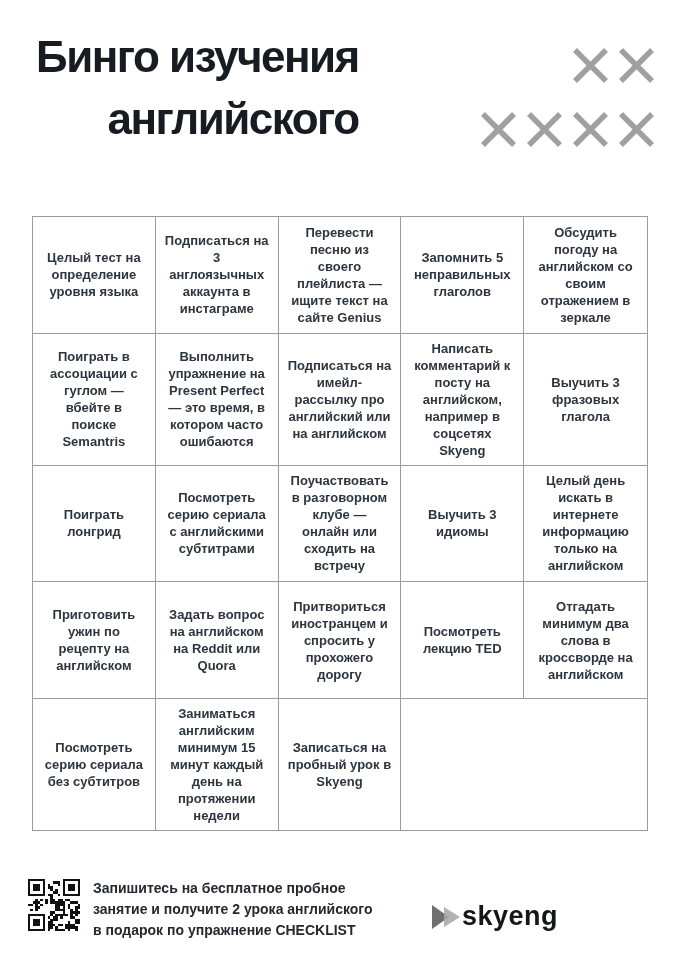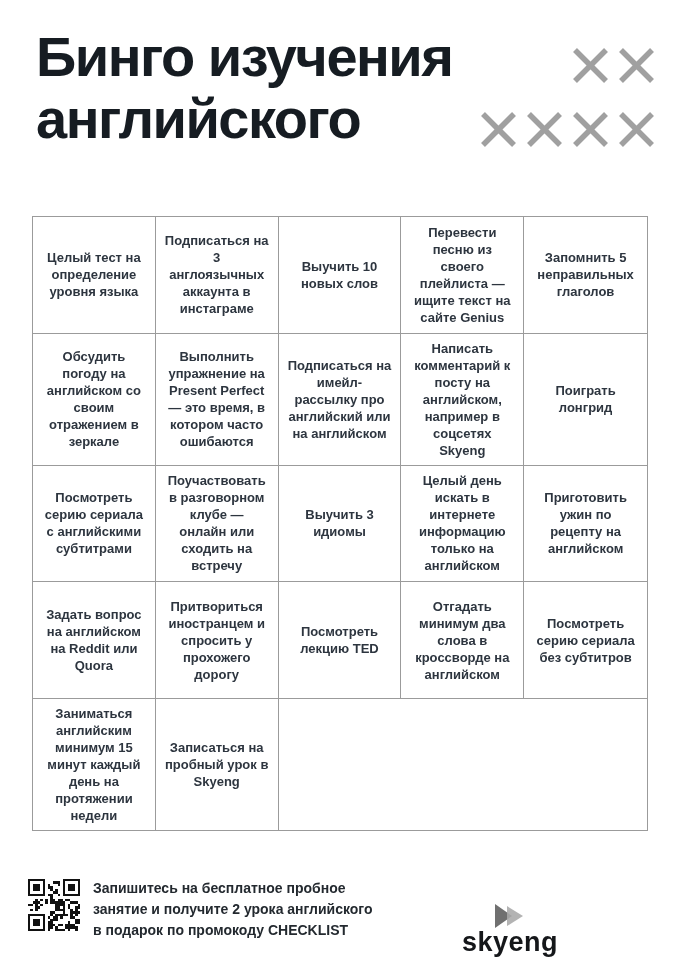--- a/index.html
+++ b/index.html
@@ -2,22 +2,22 @@
 <html><head>
 <meta charset="utf-8">
 <style>
   html,body{margin:0;padding:0;}
   body{
     width:680px;height:964px;position:relative;background:#ffffff;
     font-family:"Liberation Sans", sans-serif;overflow:hidden;
   }
   .page-title{
     position:absolute;left:36px;top:26px;
-    font-size:56px;line-height:62px;font-weight:600;
-    letter-spacing:-1.5px;color:#161c22;white-space:nowrap;
+    font-size:44px;line-height:62px;font-weight:600;
+    letter-spacing:-1.5px;color:#161c22;white-space:nowrap;text-align:right;
   }
   .x-row{position:absolute;display:flex;gap:9px;}
   .x-row-1{right:25px;top:47px;}
   .x-row-2{right:25px;top:111px;}
   .x-row svg{display:block;}
   .bingo-grid{
     position:absolute;left:32px;top:216px;width:616px;height:615px;
     display:grid;grid-template-columns:repeat(5,1fr);grid-template-rows:repeat(5,1fr);
     border:1px solid #9b9b9b;box-sizing:border-box;
   }
@@ -30,21 +30,21 @@
   .cell:nth-child(5n){border-right:none;}
   .cell:nth-child(n+21){border-bottom:none;}
   .footer{position:absolute;left:0;top:872px;width:588px;height:70px;}
   .qr{position:absolute;left:28px;top:7px;}
   .promo{
     position:absolute;left:93px;top:6px;
     font-size:14px;line-height:21px;font-weight:600;color:#23292f;
   }
   .logo{
     position:absolute;right:30px;top:31px;
-    display:flex;align-items:center;flex-direction:column;
+    display:flex;align-items:center;
   }
   .logo-text{
     font-size:27px;font-weight:700;color:#15171a;letter-spacing:0.5px;line-height:27px;
   }
 </style>
 </head>
 <body>
 
 <div class="page-title">
   <div>Бинго изучения</div>
@@ -88,27 +88,28 @@
       <g stroke="#a0a0a0" stroke-width="5.5">
         <line x1="3" y1="3" x2="34" y2="34"></line>
         <line x1="34" y1="3" x2="3" y2="34"></line>
       </g>
     </svg>
 </div>
 
 <div class="bingo-grid">
   <div class="cell">Целый тест на определение уровня языка</div>
   <div class="cell">Подписаться на 3 англоязычных аккаунта в инстаграме</div>
-  <div class="cell">Выучить 10 новых слов</div>
   <div class="cell">Перевести песню из своего плейлиста — ищите текст на сайте Genius</div>
   <div class="cell">Запомнить 5 неправильных глаголов</div>
   <div class="cell">Обсудить погоду на английском со своим отражением в зеркале</div>
+  <div class="cell">Поиграть в ассоциации с гуглом — вбейте в поиске Semantris</div>
   <div class="cell">Выполнить упражнение на Present Perfect — это время, в котором часто ошибаются</div>
   <div class="cell">Подписаться на имейл-рассылку про английский или на английском</div>
   <div class="cell">Написать комментарий к посту на английском, например в соцсетях Skyeng</div>
+  <div class="cell">Выучить 3 фразовых глагола</div>
   <div class="cell">Поиграть лонгрид</div>
   <div class="cell">Посмотреть серию сериала с английскими субтитрами</div>
   <div class="cell">Поучаствовать в разговорном клубе — онлайн или сходить на встречу</div>
   <div class="cell">Выучить 3 идиомы</div>
   <div class="cell">Целый день искать в интернете информацию только на английском</div>
   <div class="cell">Приготовить ужин по рецепту на английском</div>
   <div class="cell">Задать вопрос на английском на Reddit или Quora</div>
   <div class="cell">Притвориться иностранцем и спросить у прохожего дорогу</div>
   <div class="cell">Посмотреть лекцию TED</div>
   <div class="cell">Отгадать минимум два слова в кроссворде на английском</div>
@@ -333,21 +334,21 @@
       <rect x="11" y="20" width="1" height="1" fill="#111"></rect>
       <rect x="12" y="20" width="1" height="1" fill="#111"></rect>
       <rect x="13" y="20" width="1" height="1" fill="#111"></rect>
       <rect x="14" y="20" width="1" height="1" fill="#111"></rect>
       <rect x="16" y="20" width="1" height="1" fill="#111"></rect>
       <rect x="19" y="20" width="1" height="1" fill="#111"></rect>
     </svg>
   <div class="promo">
     <div>Запишитесь на бесплатное пробное</div>
     <div>занятие и получите 2 урока английского</div>
-    <div>в подарок по промокоду CHECKLIST</div>
+    <div>в подарок по упражнение CHECKLIST</div>
   </div>
   <div class="logo">
     <svg width="31" height="26" viewBox="0 0 31 26">
       <polygon points="1,1 18,13 1,25" fill="#707070"></polygon>
       <polygon points="13,3 29,13 13,23" fill="#a9a9a9" opacity="0.88"></polygon>
     </svg>
     <span class="logo-text">skyeng</span>
   </div>
 </div>
 

